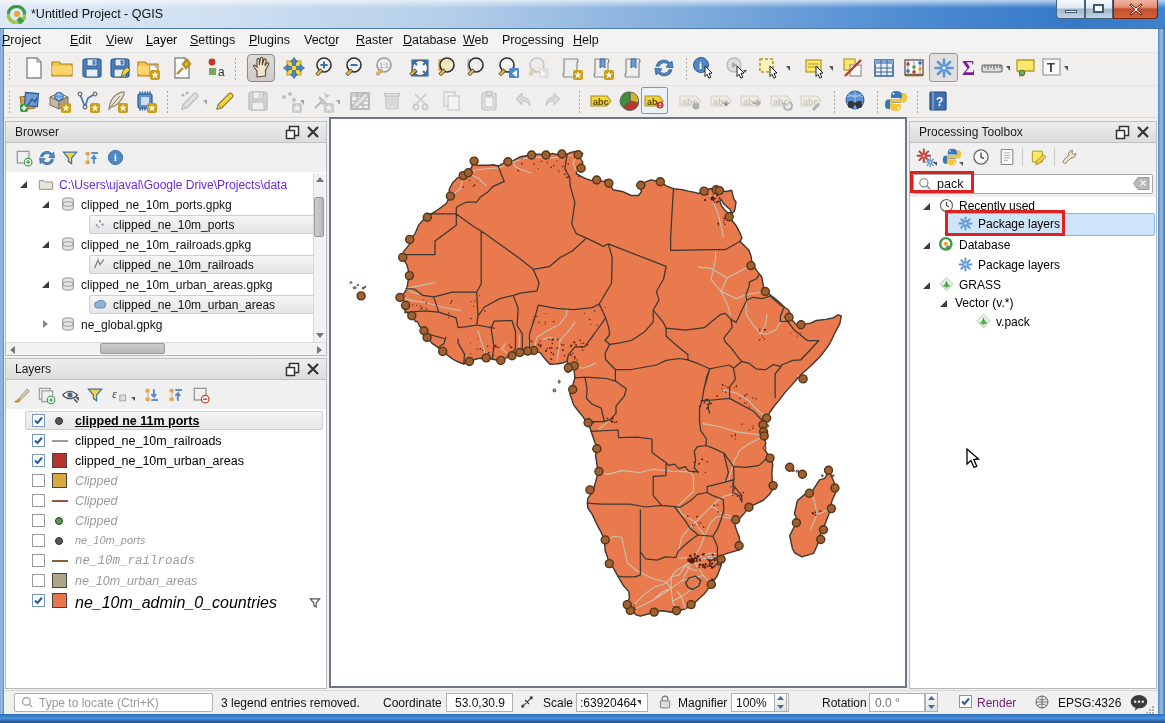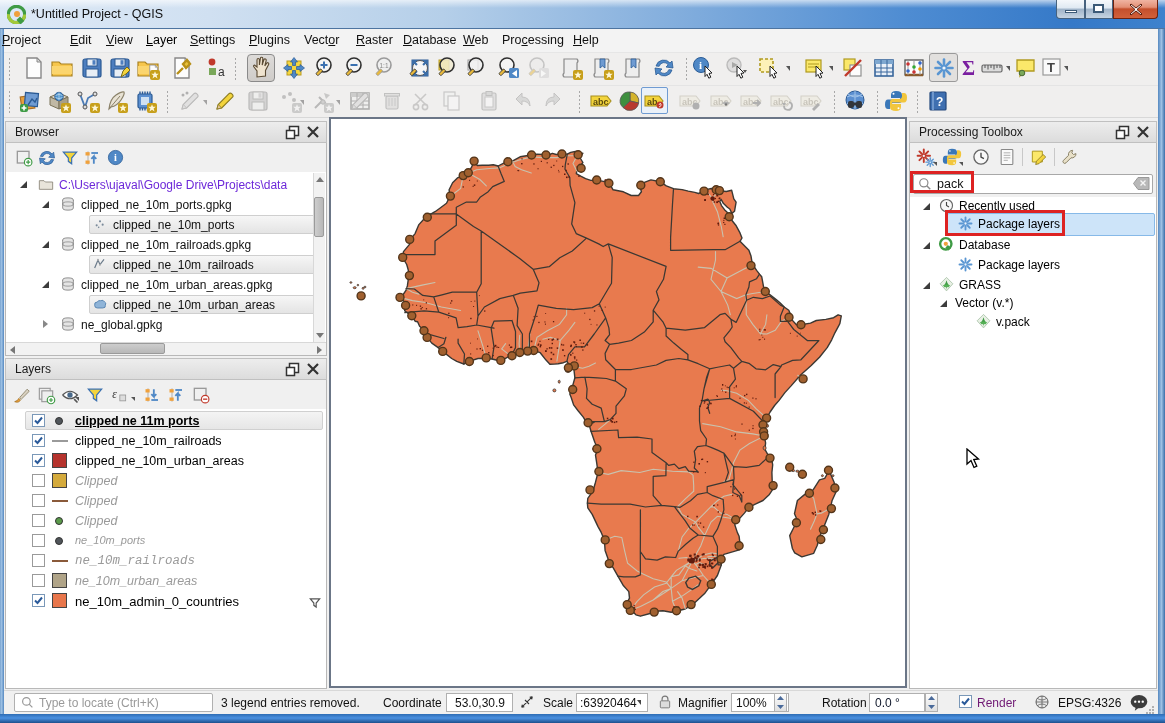--- a/index.html
+++ b/index.html
@@ -1161,21 +1161,21 @@
 <div class="abs" style="left:52px;top:560px;width:16px;height:2px;background:#8a5a3a"></div>
 <div class="row gray" style="left:75px;top:554px;font-size:12.5px;font-family:Liberation Mono, monospace;">ne_10m_railroads</div>
 <div class="cb" style="left:32px;top:574px;border-color:#9a9a9a"></div>
 <div class="abs" style="left:52px;top:573px;width:15px;height:15px;background:#b0a488;border:1px solid #444"></div>
 <div class="row gray" style="left:75px;top:574px;font-size:12.5px;">ne_10m_urban_areas</div>
 <div class="cb" style="left:32px;top:594px;border-color:#7a98b8"></div>
 <svg class="abs" style="left:33px;top:595px" width="11" height="11" viewBox="0 0 11 11">
     <path d="M2 5.5 L4.5 8 L9 2.5" stroke="#2a5a9a" stroke-width="2" fill="none"></path>
   </svg>
 <div class="abs" style="left:52px;top:593px;width:15px;height:15px;background:#e8764b;border:1px solid #444"></div>
-<div class="row " style="left:75px;top:594px;font-size:13px;">ne_10m_admin_0_countries</div>
+<div class="row " style="left:75px;top:594px;font-size:16px;font-style:italic;">ne_10m_admin_0_countries</div>
 <svg class="abs" style="left:308px;top:596px" width="14" height="14" viewBox="0 0 24 24">
     <path d="M4 5 h16 l-6 7 v7 l-4-3 v-4 z" fill="none" stroke="#555" stroke-width="2"></path>
   </svg>
 <div class="dock" style="left:909px;top:121px;width:248px;height:568px"></div>
 <div class="abs" style="left:909px;top:121px;width:248px;height:22px;background:linear-gradient(#ededed,#dcdcdc);border:1px solid #c0c0c0"></div>
 <div class="abs" style="left:919px;top:125px;font-size:12px;color:#1a1a1a">Processing Toolbox</div>
 <svg class="abs" style="left:1115px;top:125px" width="15" height="15" viewBox="0 0 15 15">
     <rect x="4.5" y="1.5" width="9" height="9" fill="#fff" stroke="#333" stroke-width="1.5"></rect>
     <rect x="1.5" y="5.5" width="8" height="8" fill="#fff" stroke="#333" stroke-width="1.5"></rect>
   </svg>
@@ -1369,21 +1369,21 @@
     <path d="M4.5 1 L8 5 H1 Z" fill="#4a6a9a"></path>
     <path d="M4.5 14 L8 10 H1 Z" fill="#4a6a9a"></path>
   </svg>
 <div class="abs" style="left:925px;top:693px;width:13px;height:19px;background:linear-gradient(#fdfdfd,#e0e0e0);border:1px solid #b0b0b0"></div>
 <svg class="abs" style="left:927px;top:695px" width="9" height="15" viewBox="0 0 9 15">
     <path d="M4.5 1 L8 5 H1 Z" fill="#4a6a9a"></path>
     <path d="M4.5 14 L8 10 H1 Z" fill="#4a6a9a"></path>
   </svg>
 <div class="abs" style="left:822px;top:696px;font-size:12px;color:#111">Rotation</div>
 <div class="abs" style="left:869px;top:693px;width:56px;height:19px;background:#fff;border:1px solid #b0b0b0"></div>
-<div class="abs" style="left:875px;top:696px;font-size:12px;color:#0f172a">0.0 °</div>
+<div class="abs" style="left:875px;top:696px;font-size:12px;color:#737373">0.0 °</div>
 <div class="abs" style="left:959px;top:695px;width:13px;height:13px;background:#fff;border:1px solid #7a98b8"></div>
 <svg class="abs" style="left:960px;top:696px" width="11" height="11" viewBox="0 0 11 11">
     <path d="M2 5.5 L4.5 8 L9 2.5" stroke="#2a5a9a" stroke-width="2" fill="none"></path>
   </svg>
 <div class="abs" style="left:977px;top:696px;font-size:12px;color:#701a75">Render</div>
 <svg class="abs" style="left:1034px;top:694px" width="16" height="16" viewBox="0 0 24 24">
     <circle cx="12" cy="12" r="9" fill="#e8e8e8" stroke="#555" stroke-width="1.4"></circle>
     <path d="M3 12 h18 M12 3 v18 M5 6.5 q7 5 14 0 M5 17.5 q7-5 14 0" stroke="#555" stroke-width="1.1" fill="none"></path>
   </svg>
 <div class="abs" style="left:1058px;top:696px;font-size:12px;color:#111">EPSG:4326</div>

